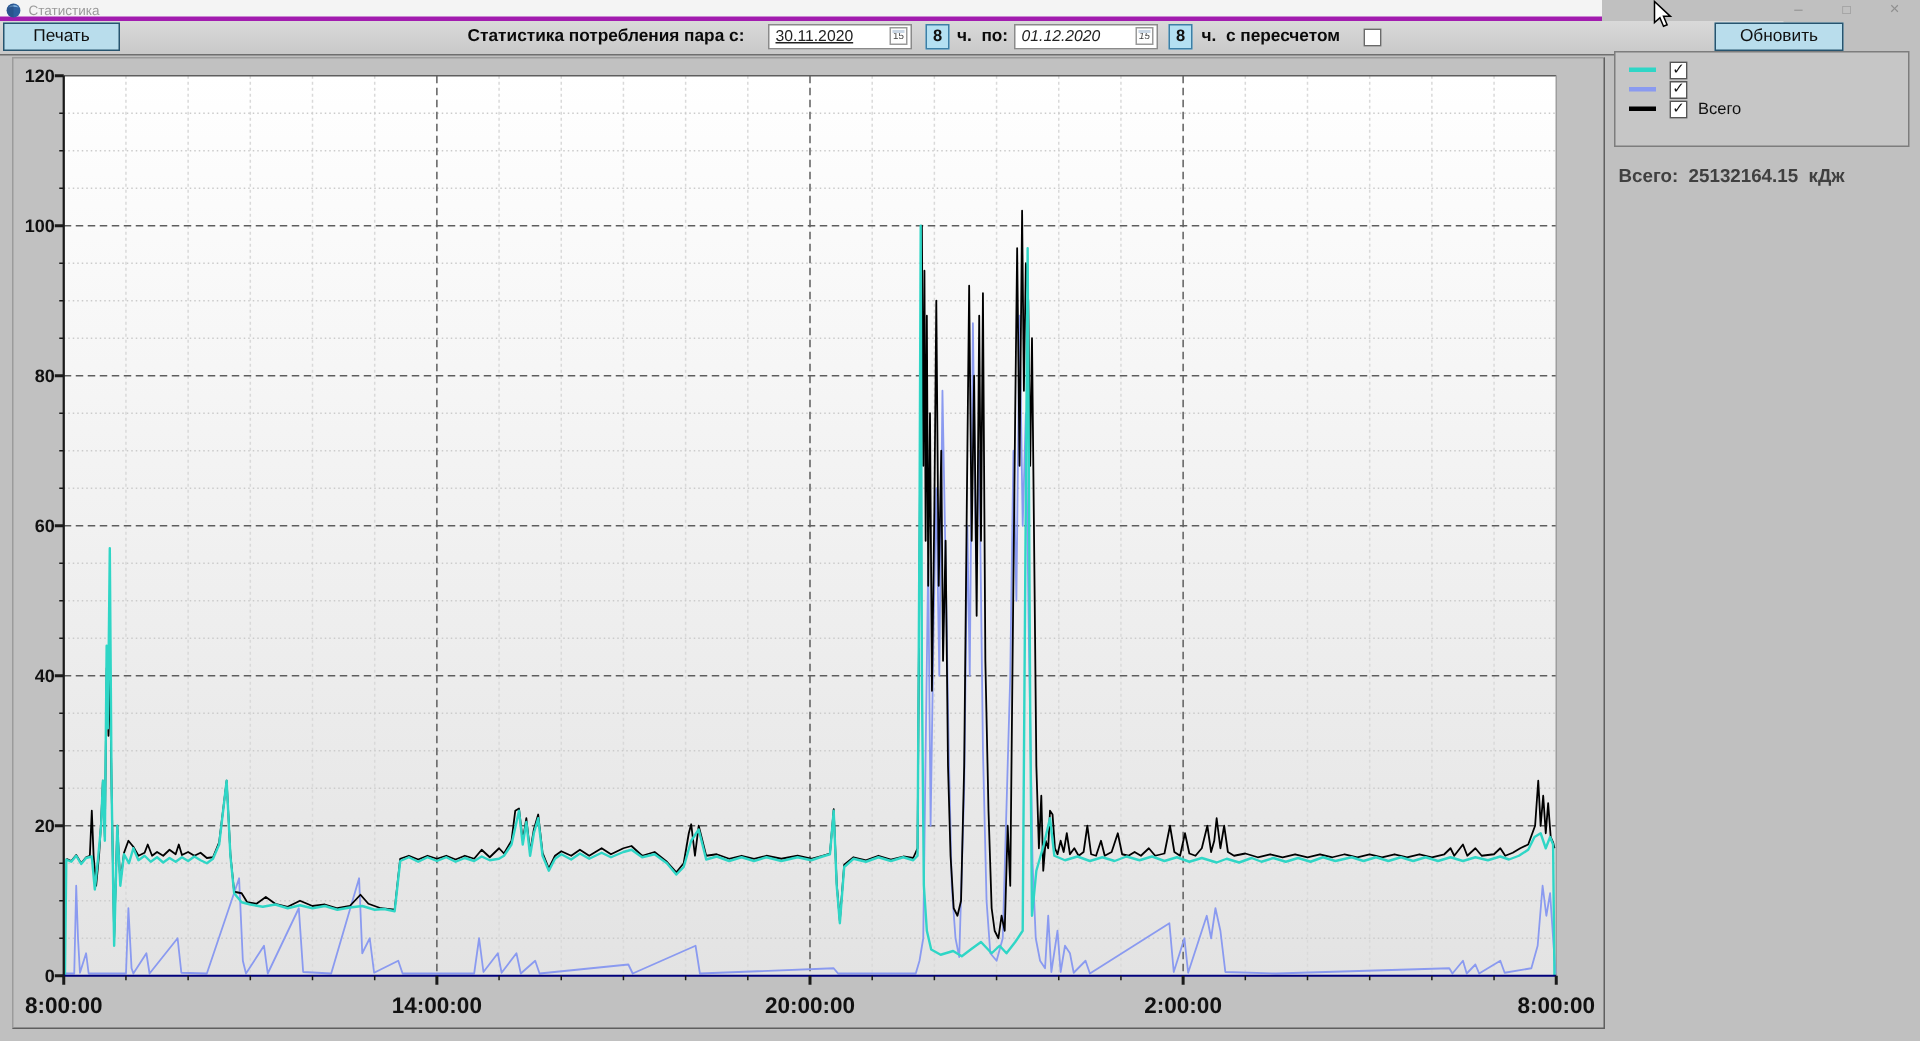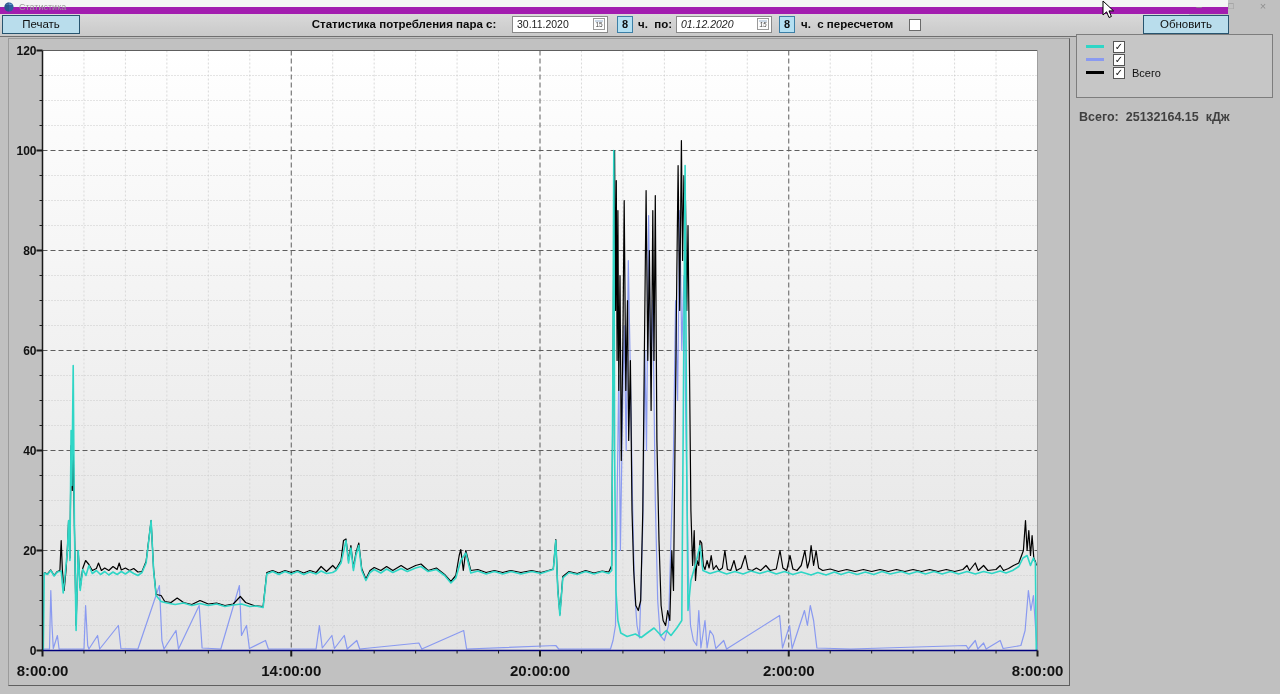--- a/index.html
+++ b/index.html
@@ -1,36 +1,36 @@
 <!DOCTYPE html>
 <html><head>
 <meta charset="utf-8">
 <style>
   * { box-sizing: border-box; margin: 0; padding: 0; }
   html,body { width:1280px; height:694px; overflow:hidden; }
   body { font-family:"Liberation Sans","DejaVu Sans",sans-serif; background:#c0c0c0; position:relative; }
 
-  .titlebar { position:absolute; left:0; top:0; width:1228px; height:14px; background:#f4f4f4; border-bottom:7px solid #a21caf; }
+  .titlebar { position:absolute; left:0; top:0; width:1068px; height:14px; background:#f4f4f4; border-bottom:3px solid #a21caf; }
   .app-icon { position:absolute; left:4px; top:2px; width:10px; height:10px; }
   .title-text { position:absolute; left:19px; top:2px; font-size:9px; color:#9a9a9a; }
   .winctl { position:absolute; top:0; width:22px; height:13px; text-align:center; font-size:10px; line-height:13px; color:#8f8f8f; cursor:default; }
   .ctl-min { left:1188px; }
   .ctl-max { left:1220px; font-size:9px; }
   .ctl-close { left:1252px; font-size:11px; }
 
   .toolbar { position:absolute; left:0; top:14px; width:1189px; height:23px; background:linear-gradient(#d9d9d9,#c9c9c9); border-bottom:1px solid #6f6f6f; }
   .btn { position:absolute; top:1px; height:19px; background:#b9ddec; border:1px solid #27546f; font-size:11.5px; color:#101010; text-align:center; line-height:17px; }
   .btn-print { left:2px; width:78px; }
   .btn-refresh { left:1143px; width:86px; }
   .tb-label { position:absolute; top:4px; font-size:11.5px; font-weight:bold; color:#0a0a0a; white-space:pre; }
   .lbl-title { left:300px; width:208px; text-align:center; }
   .lbl-po { left:638px; }
   .lbl-recalc { left:801px; }
   .datebox { position:absolute; top:2px; width:96px; height:17px; background:#ffffff; border:1px solid #8a8a8a; font-size:10.5px; color:#222; line-height:15px; padding-left:4px; }
-  .db-from { left:512px; }
+  .db-from { left:512px;text-decoration:underline; }
   .db-to { left:676px;font-style:italic; }
   .cal-icon { position:absolute; right:2px; top:1px; width:12px; height:12px; background:#fdfdfd; border:1px solid #9a9a9a; font-size:6.5px; color:#444; text-align:center; line-height:12px; }
   .cal-icon::before { content:""; position:absolute; left:1px; top:1px; right:1px; height:2px; background:#c9d6e4; }
   .hourbox { position:absolute; top:2px; width:16px; height:17px; background:#b4e0f2; border:1px solid #3c7fa6; font-size:11px; font-weight:bold; color:#111; text-align:center; line-height:15px; }
   .hb-from { left:617px; }
   .hb-to { left:779px; }
   .tb-checkbox { position:absolute; left:909px; top:5px; width:12px; height:12px; background:#fff; border:1px solid #6a6a6a; font-size:10px; line-height:11px; text-align:center; color:#111; }
 
   .chart-panel { position:absolute; left:8px; top:38px; width:1062px; height:648px; background:#c1c1c1; border:1px solid; border-color:#9b9b9b #5f5f5f #5f5f5f #9b9b9b; }
   #plot-svg { position:absolute; left:0; top:0; }

